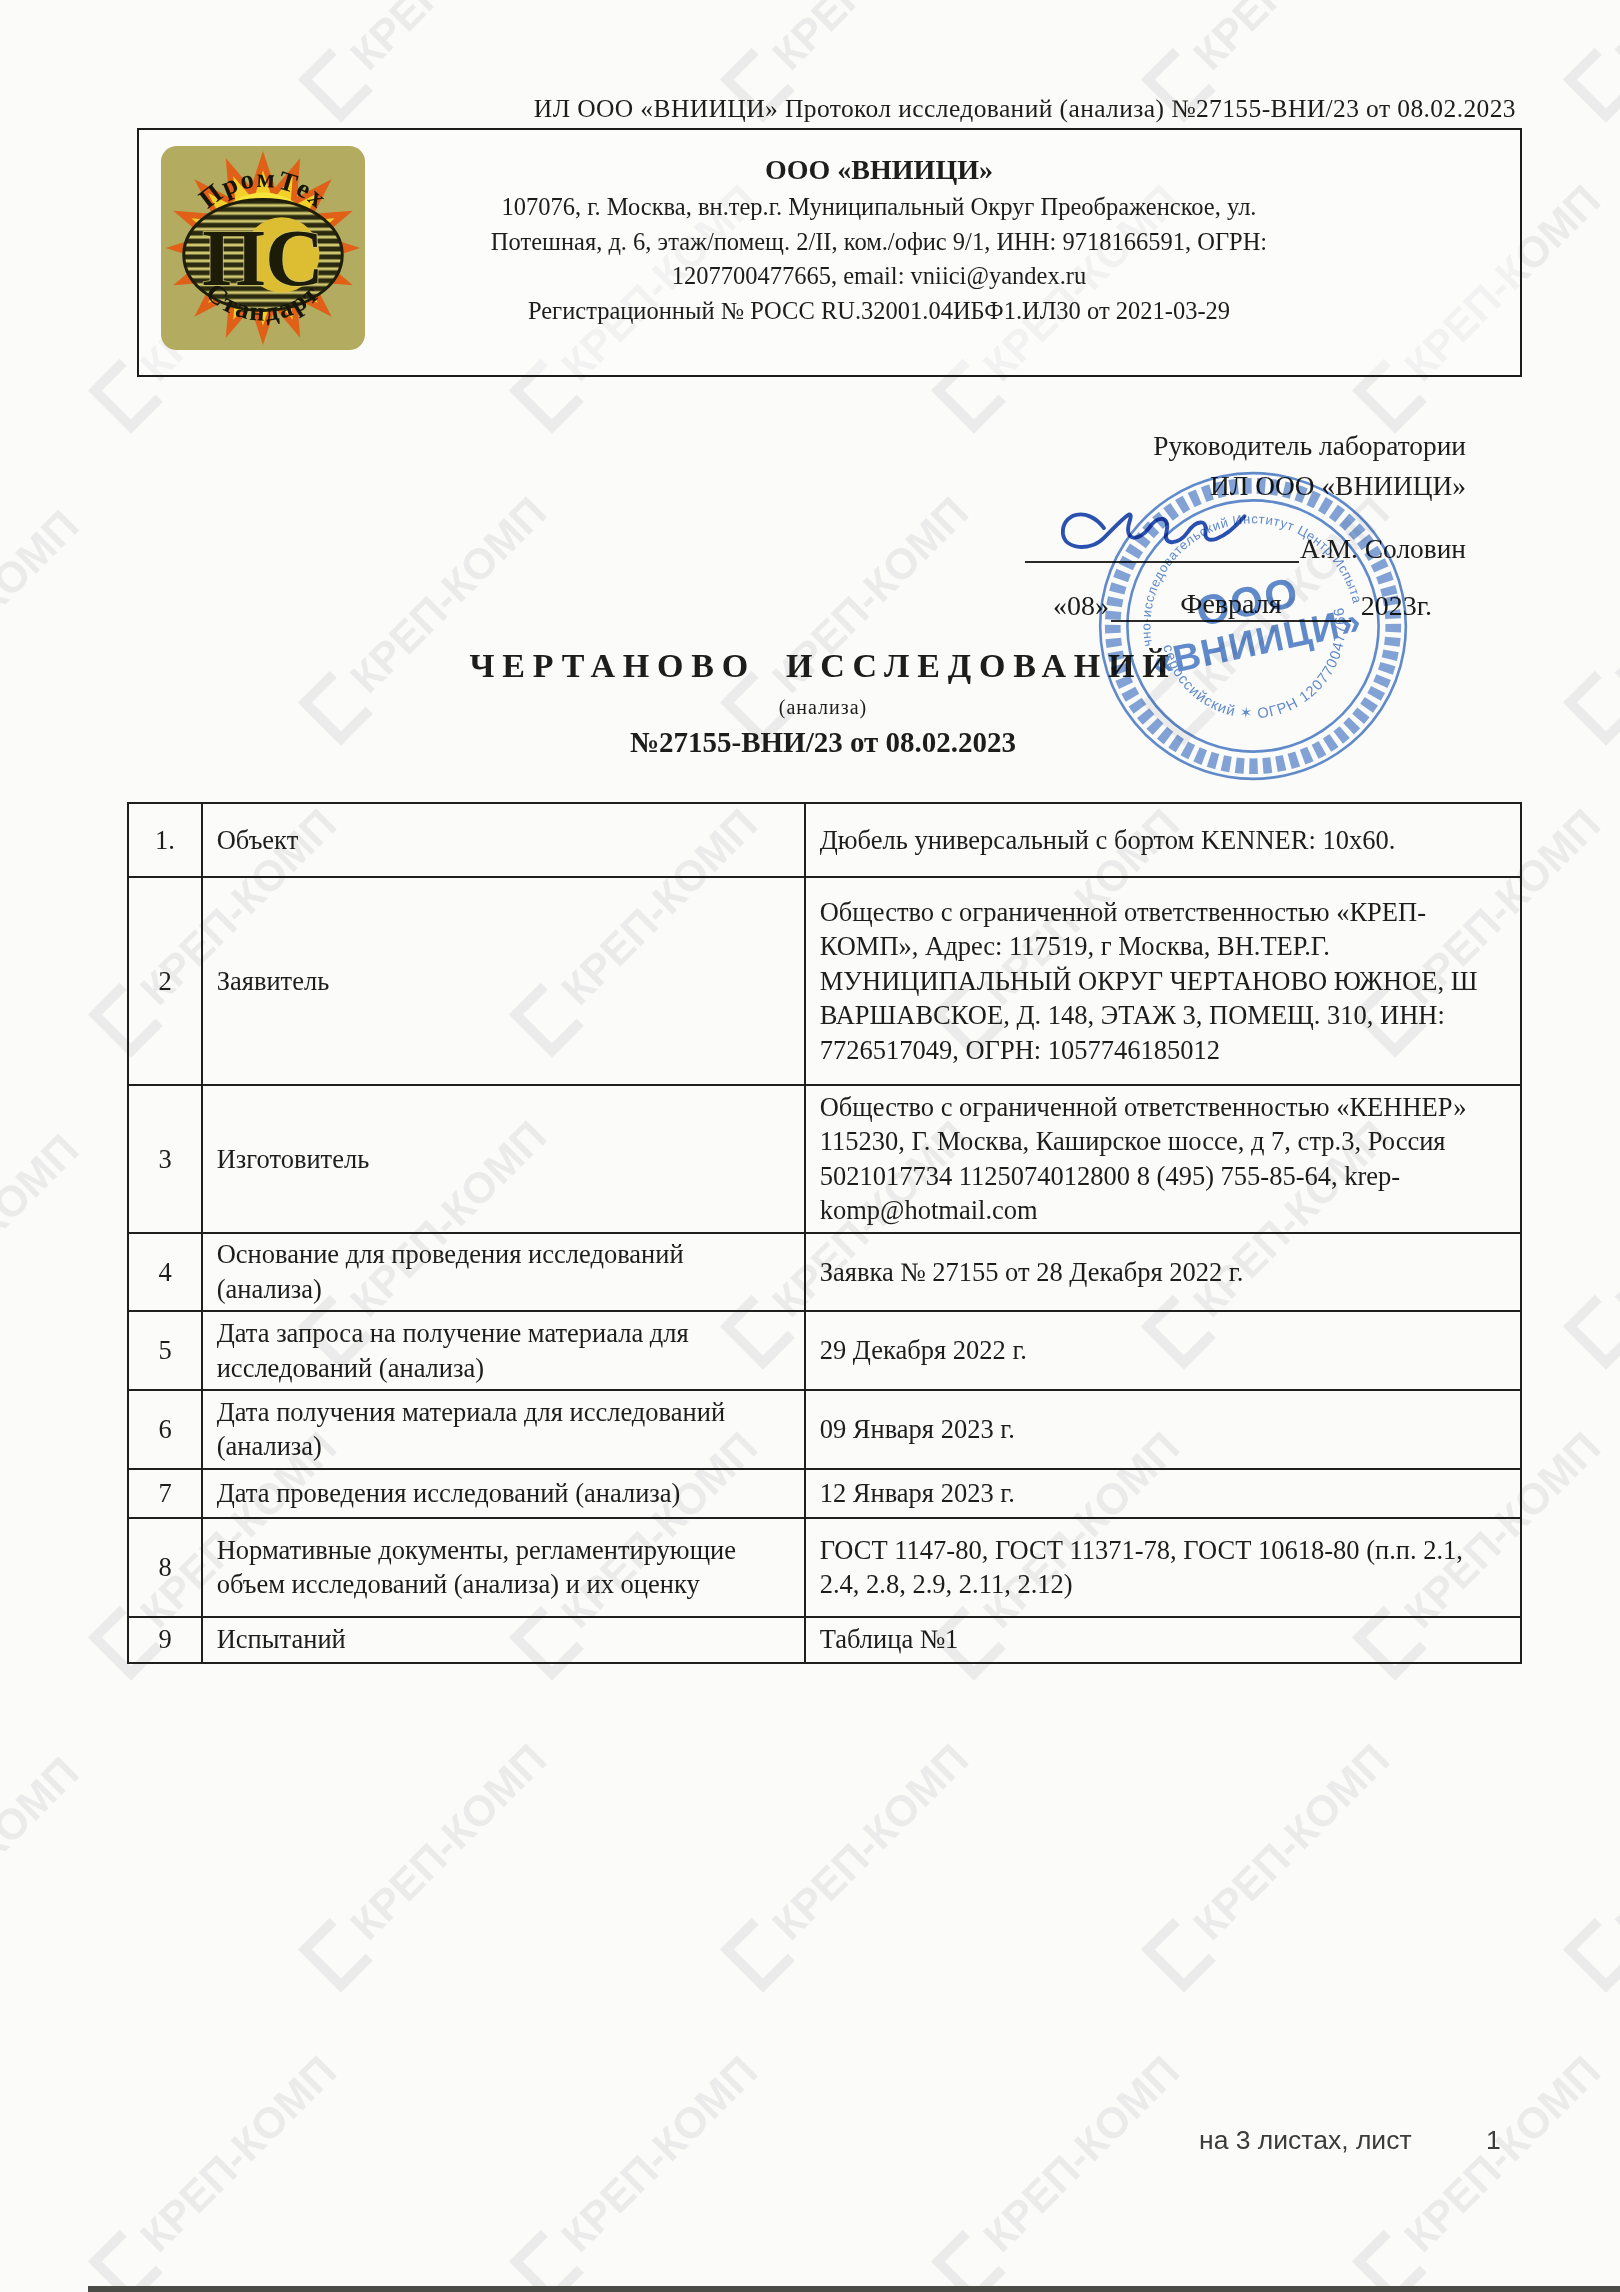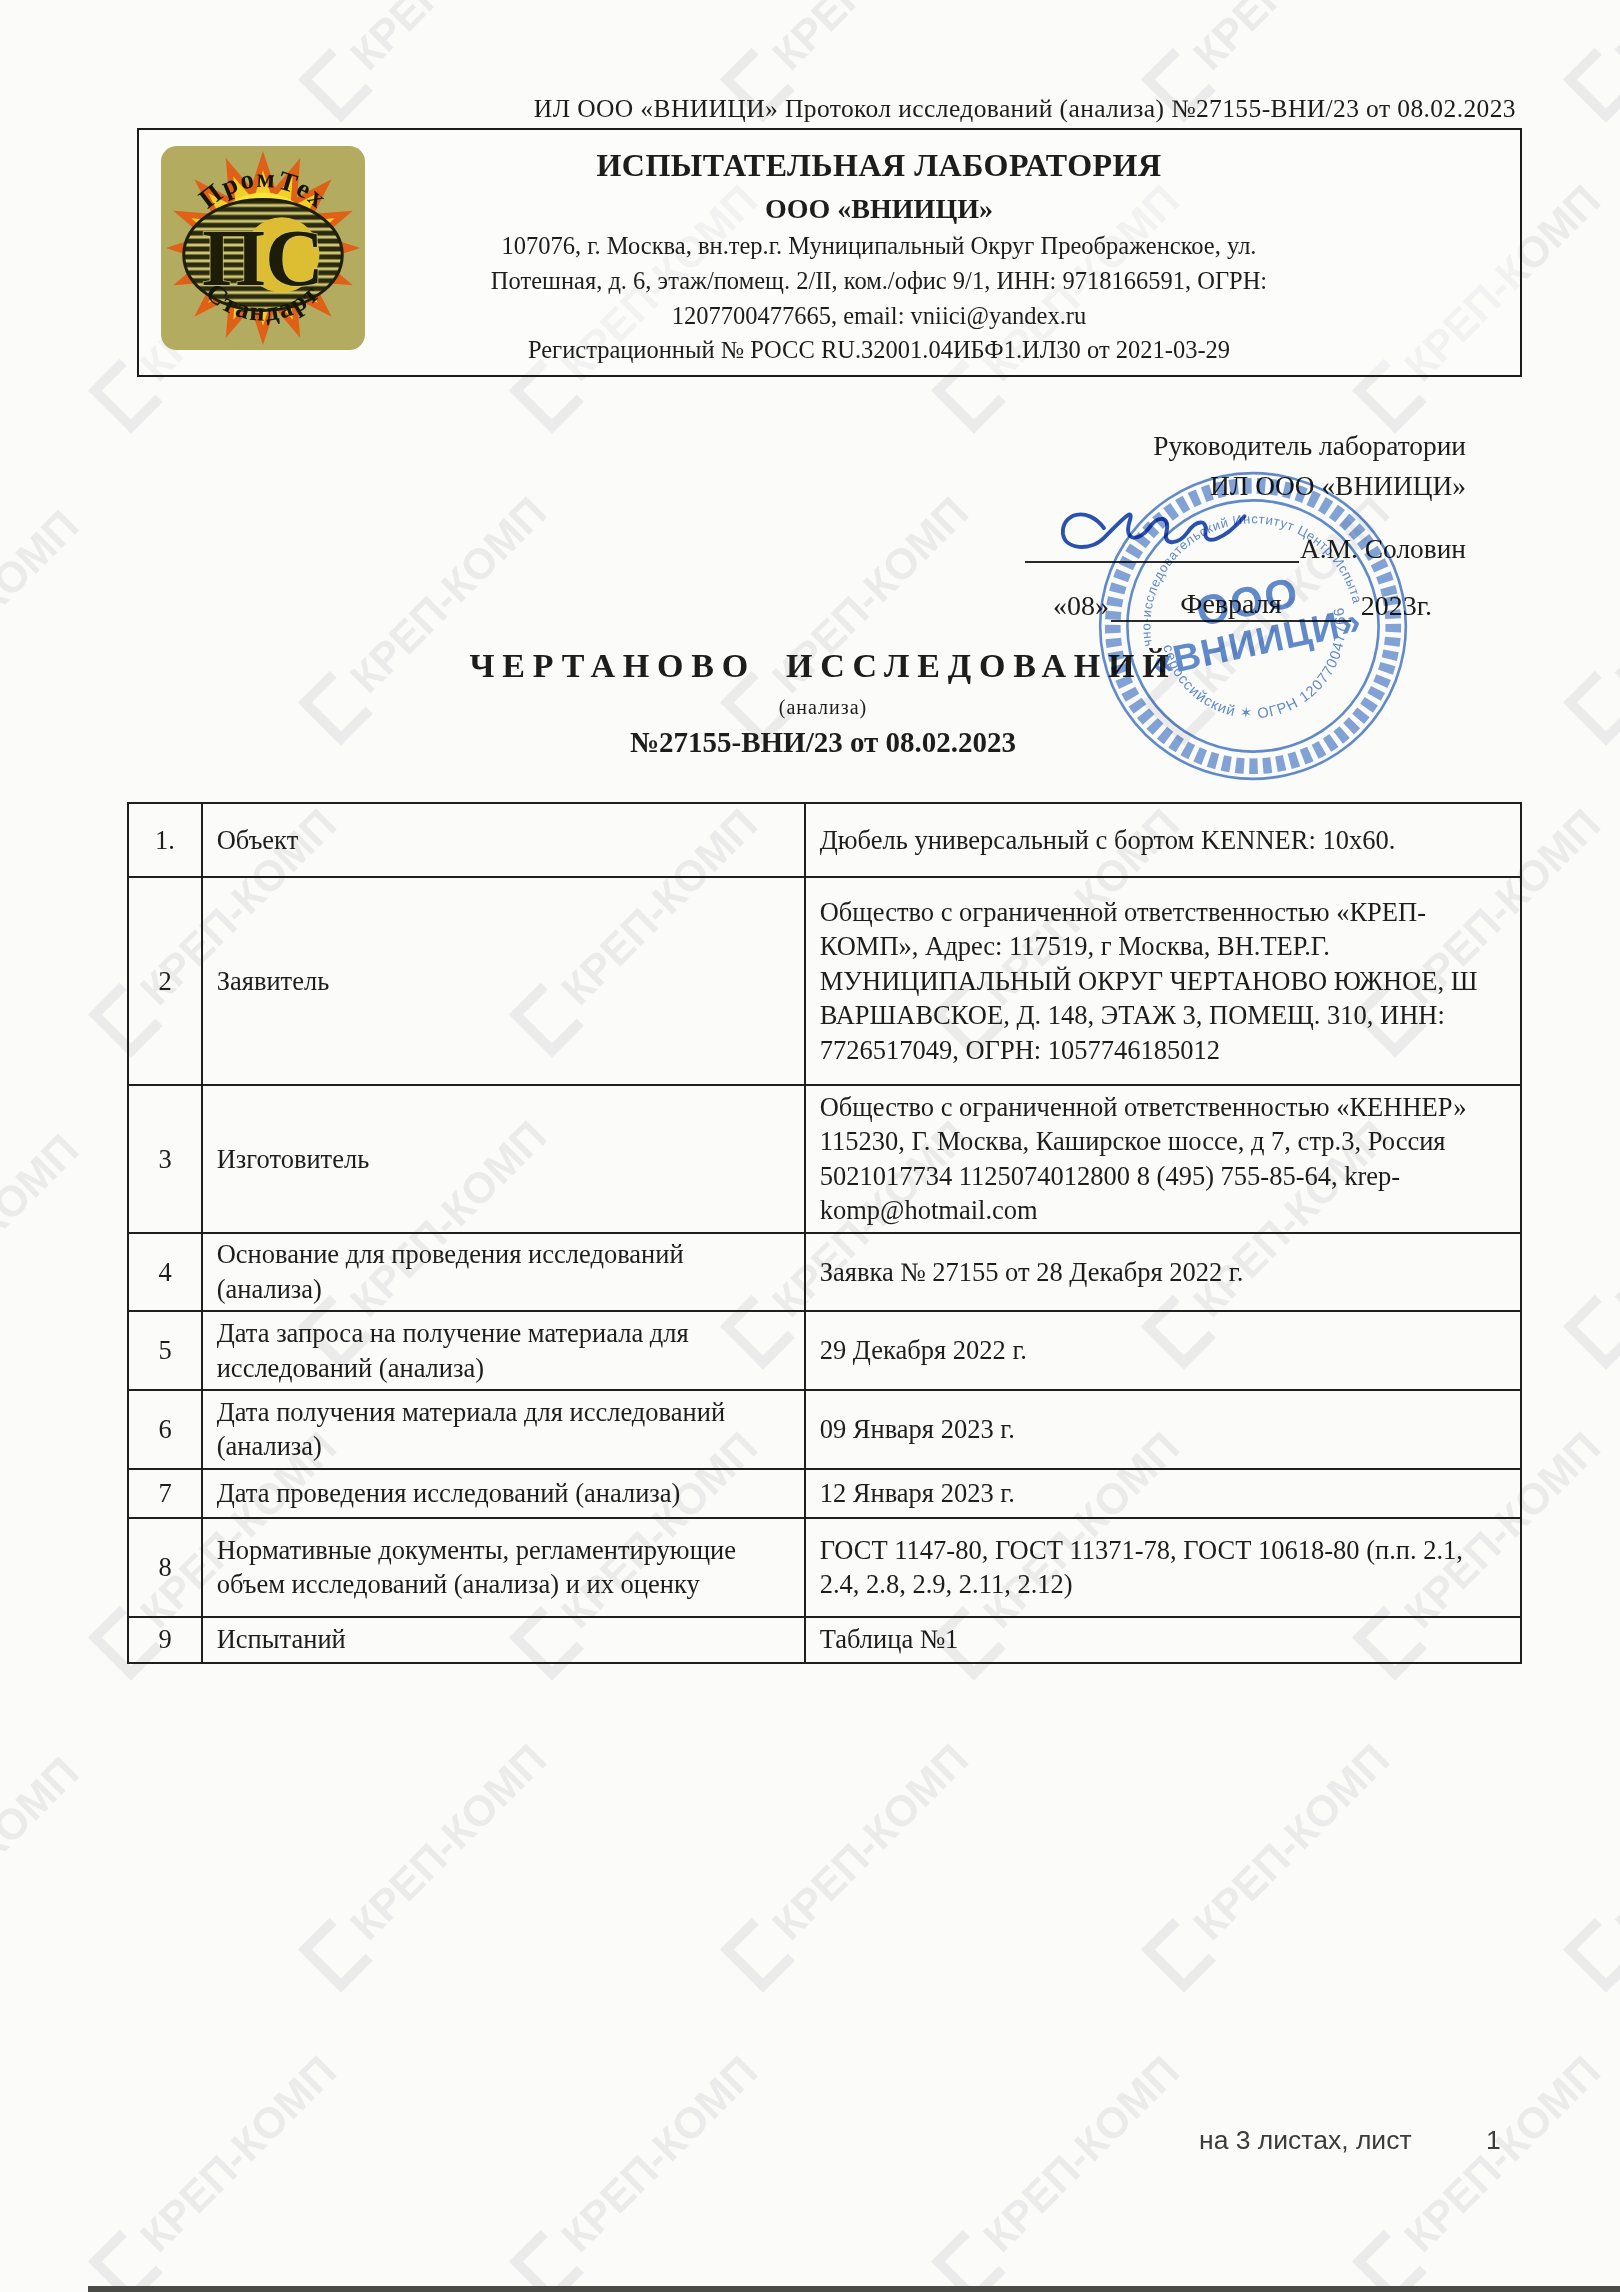--- a/index.html
+++ b/index.html
@@ -265,21 +265,20 @@
       <text font-size="27" font-weight="bold" fill="#15150a" letter-spacing="2" text-anchor="middle">
         <textPath href="#logoArcTop" startOffset="50%">ПромТех</textPath>
       </text>
       <text font-size="27" font-weight="bold" fill="#15150a" letter-spacing="2" text-anchor="middle">
         <textPath href="#logoArcBottom" startOffset="50%">Стандарт</textPath>
       </text>
       <text x="105" y="142" text-anchor="middle" font-size="82" font-weight="bold" fill="#1c1c08" stroke="#cfc66e" stroke-width="1.5" paint-order="stroke">ПС</text>
     </svg>
 
     <div class="lab-text">
-      <div class="lab-title">ИСПЫТАТЕЛЬНАЯ ЛАБОРАТОРИЯ</div>
       <div class="lab-org">ООО «ВНИИЦИ»</div>
       <div class="lab-addr">107076, г. Москва, вн.тер.г. Муниципальный Округ Преображенское, ул.</div>
       <div class="lab-addr">Потешная, д. 6, этаж/помещ. 2/II, ком./офис 9/1, ИНН: 9718166591, ОГРН:</div>
       <div class="lab-addr">1207700477665, email: vniici@yandex.ru</div>
       <div class="lab-reg">Регистрационный № РОСС RU.32001.04ИБФ1.ИЛ30 от 2021-03-29</div>
     </div>
   </div>
 
   <div class="approval">
     <div class="appr-line1">Руководитель лаборатории</div>

